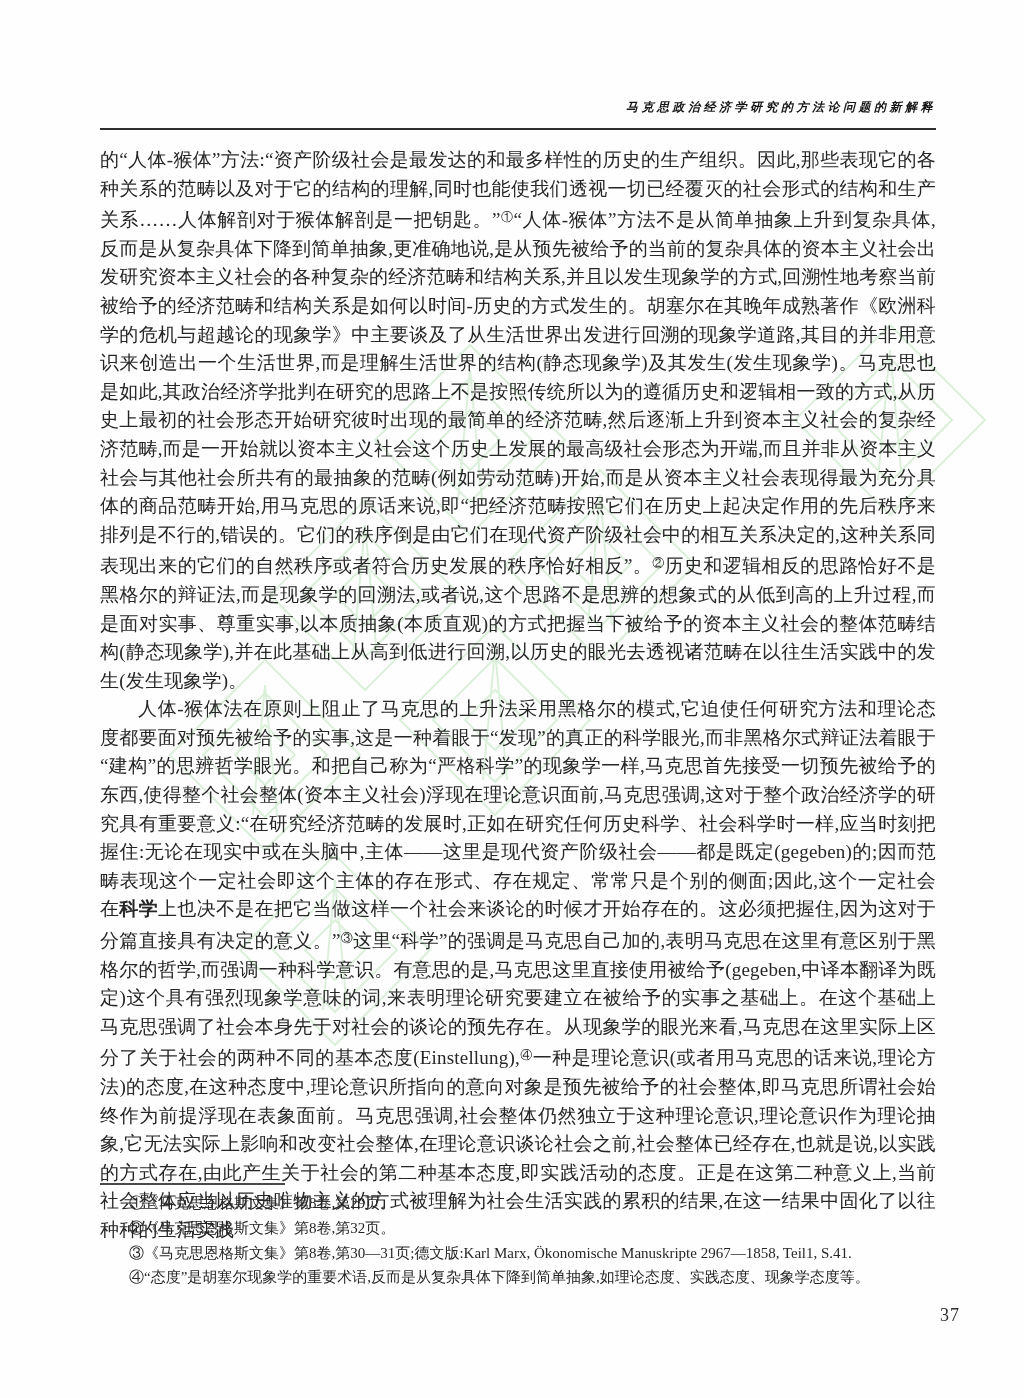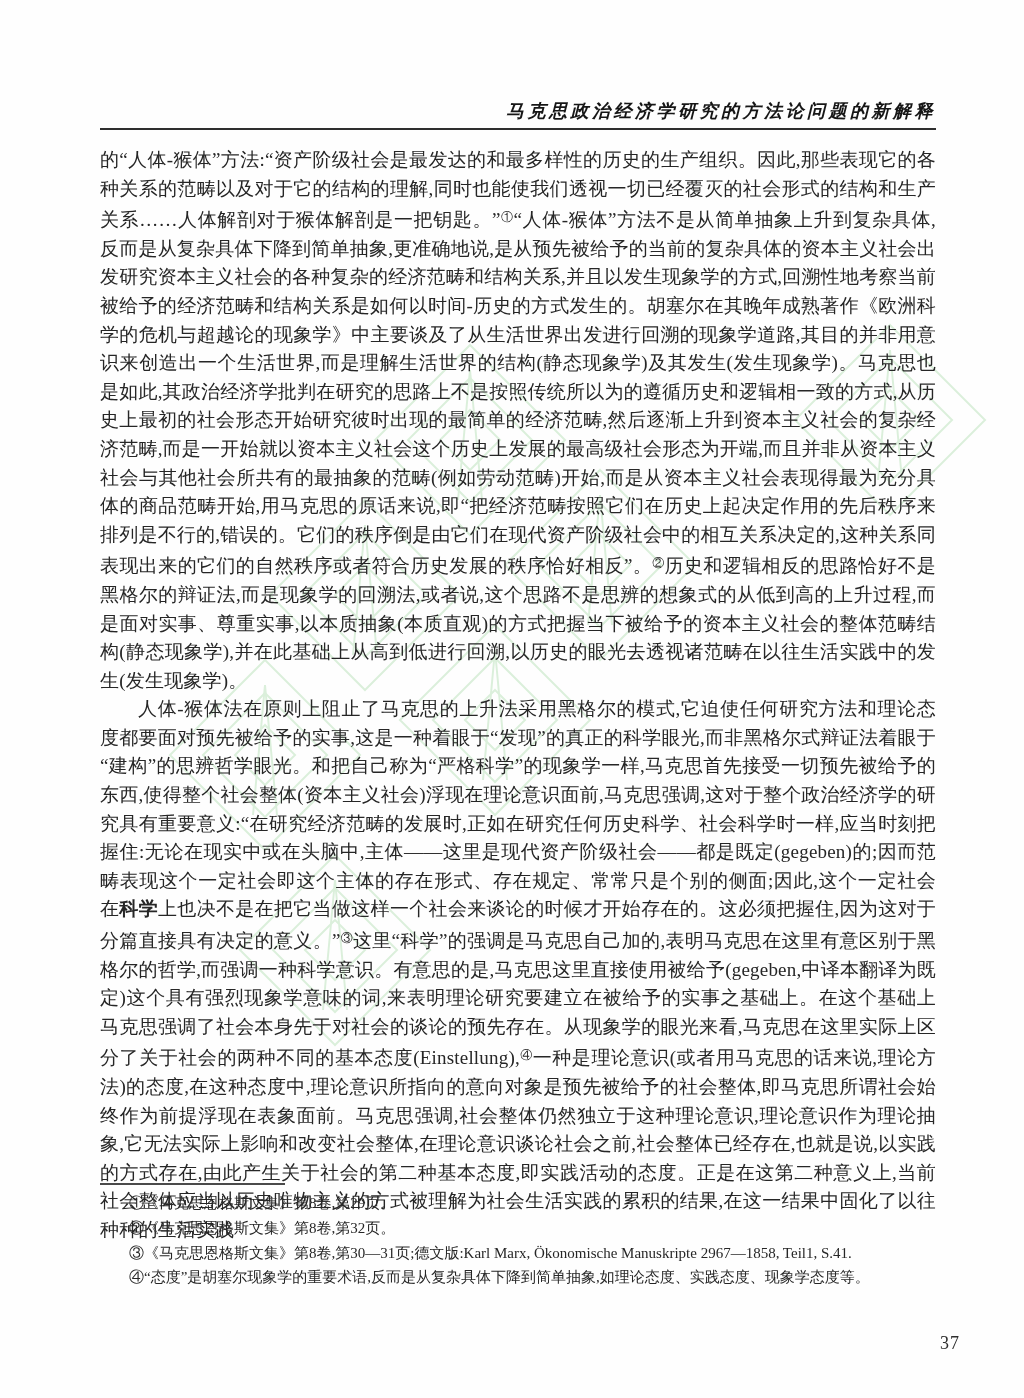--- a/index.html
+++ b/index.html
@@ -25,21 +25,21 @@
   }
   .watermark path {
     fill: none;
     stroke: var(--watermark, #bfe4bf);
     stroke-width: 2;
   }
   .header-title {
     position: absolute;
     top: 99px;
     right: 88px;
-    font-size: 18px;
+    font-size: 12px;
     font-weight: bold;
     font-style: italic;
     letter-spacing: 3.5px;
     color: #161616;
     white-space: nowrap;
   }
   .header-rule {
     position: absolute;
     top: 128px;
     left: 100px;
@@ -93,21 +93,20 @@
   .footnote-item {
     text-indent: 2em;
   }
   .page-number {
     position: absolute;
     top: 1305px;
     left: 940px;
     font-size: 18px;
     color: #2e2e2e;
     letter-spacing: 1px;
-    margin-top: 28px;
   }
 </style>
 </head>
 <body>
 
 <div class="page">
 
   <svg class="watermark" width="1024" height="1398" viewBox="0 0 1024 1398" xmlns="http://www.w3.org/2000/svg">
     <defs>
       <g id="wm-motif">

